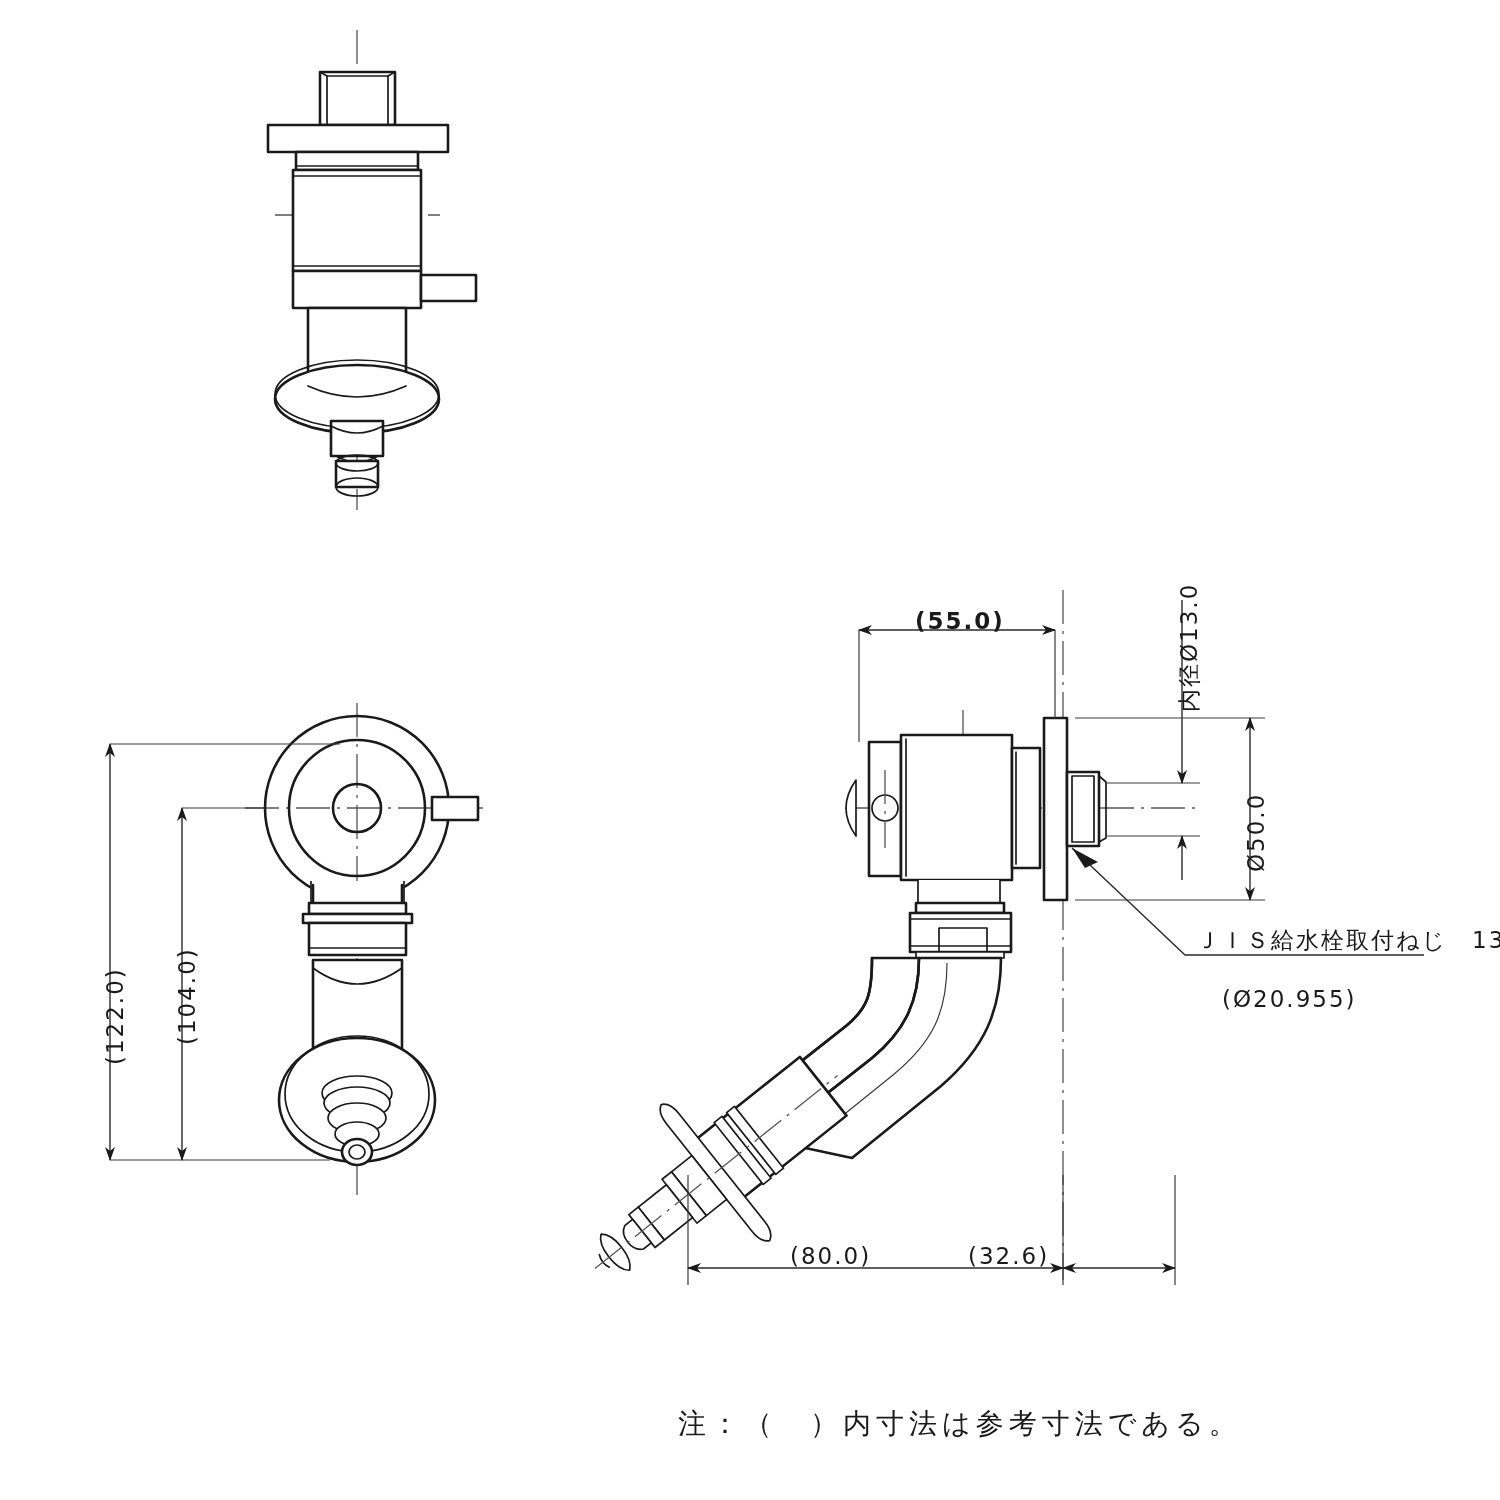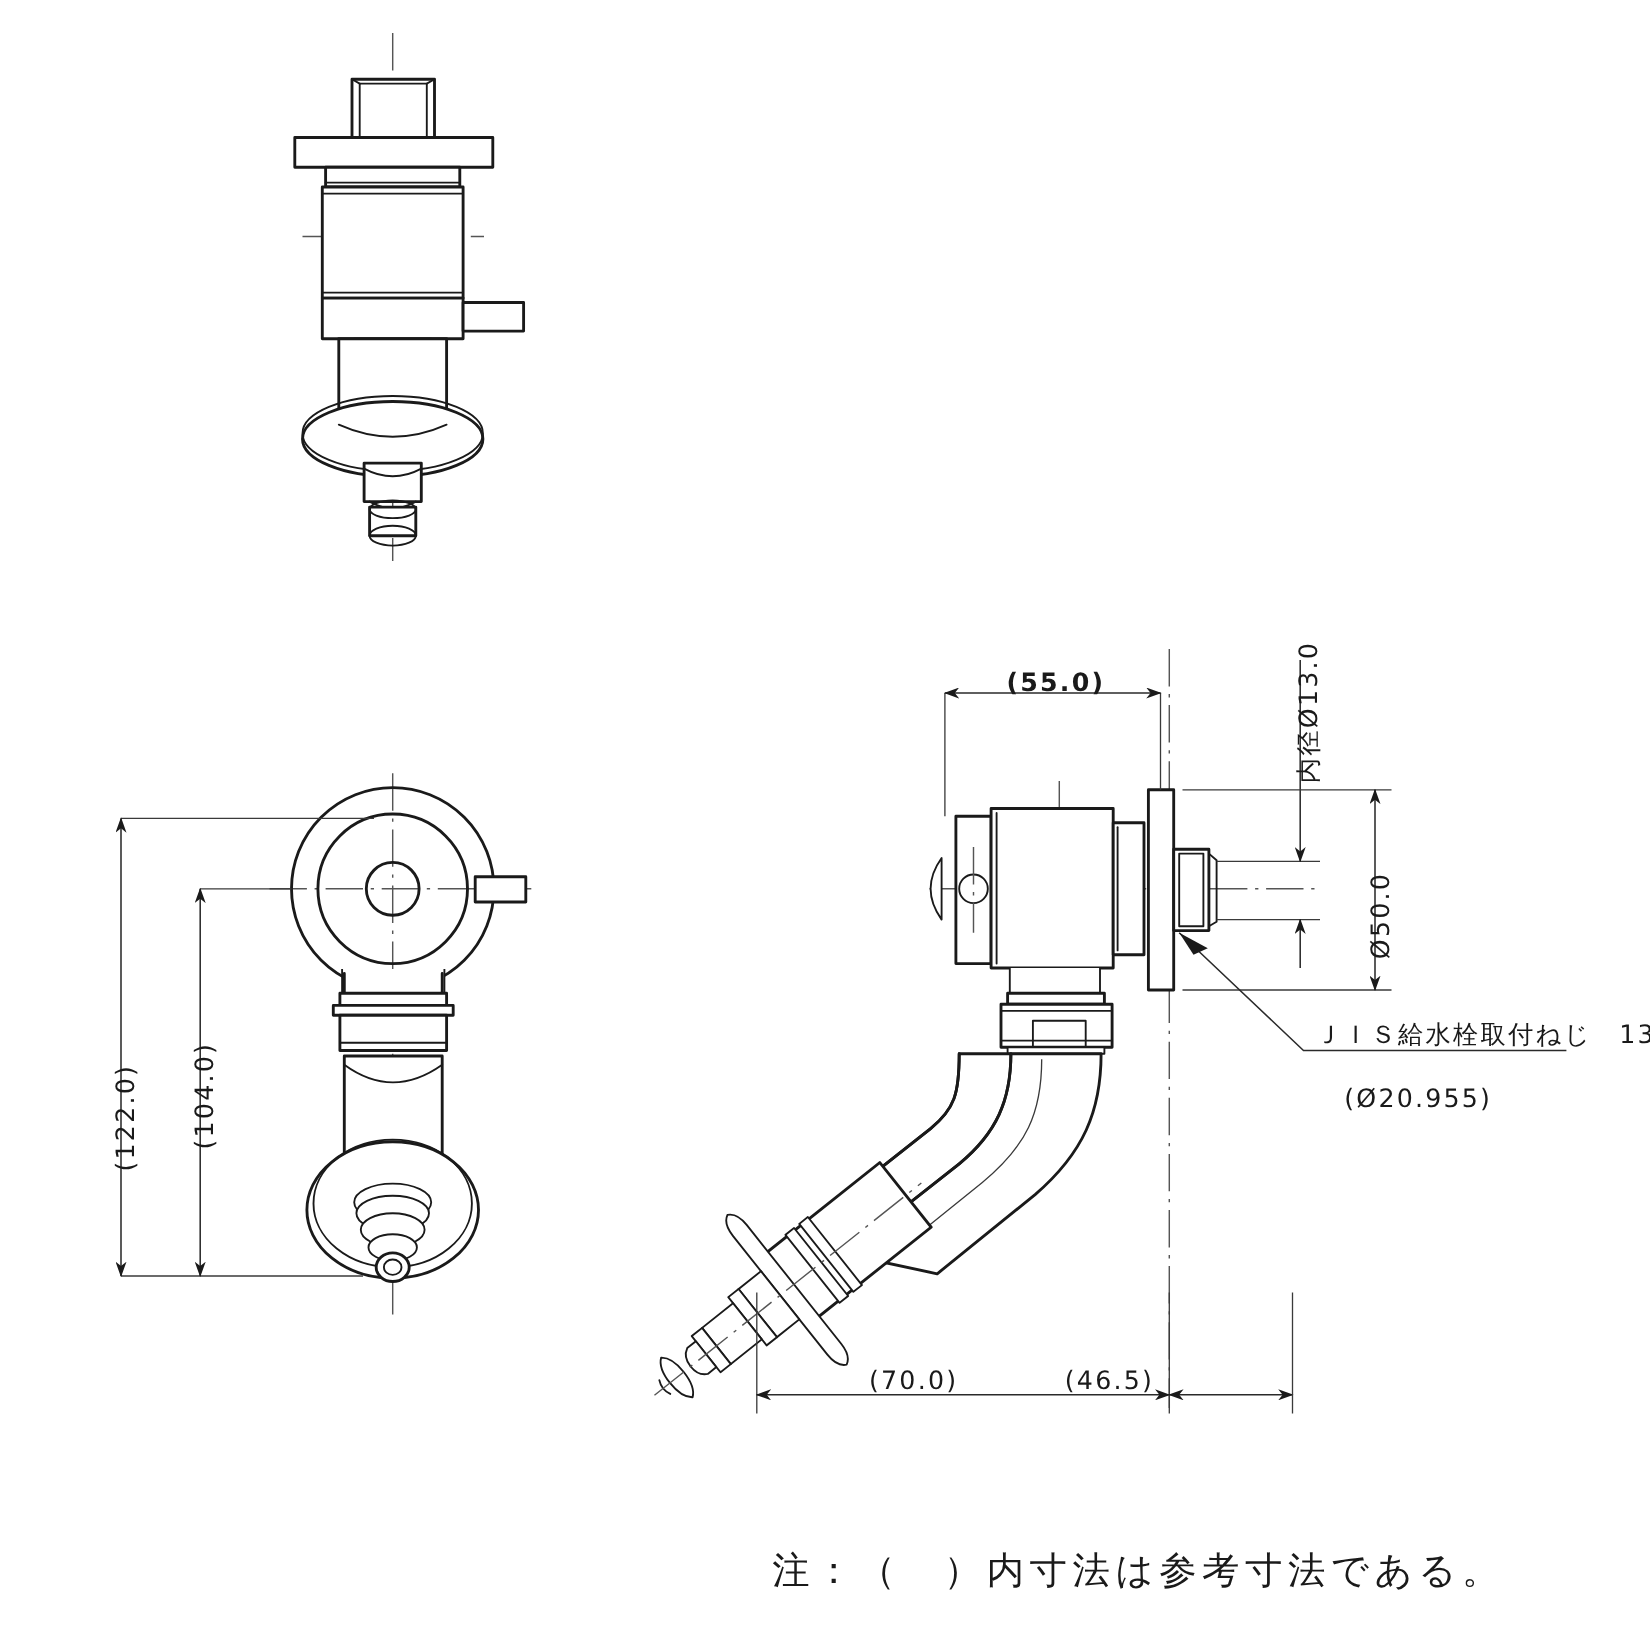--- a/index.html
+++ b/index.html
@@ -29,23 +29,22 @@
     font-family: "DejaVu Sans", "Liberation Sans", sans-serif;
   }
   .dim-text {
     font-size: 23px;
     letter-spacing: 2px;
   }
   .vert {
     transform-origin: 0 0;
   }
   .note-text {
-    font-size: 34px;
+    font-size: 28px;
     letter-spacing: 5px;
-    margin-left: 24px;
   }
   .ann-text {
     font-size: 23px;
     letter-spacing: 2px;
   }
 </style>
 </head>
 <body>
 
 <div id="sheet">
@@ -255,23 +254,23 @@
   <div class="dim-text vert" style="left:102px; top:1065px; transform: rotate(-90deg);">(122.0)</div>
 
   <div class="dim-text vert" style="left:174px; top:1045px; transform: rotate(-90deg);">(104.0)</div>
 
   <div class="dim-text" style="left:915px; top:608px;font-weight:bold;">(55.0)</div>
 
   <div class="dim-text vert" style="left:1174px; top:712px; transform: rotate(-90deg);">内径Ø13.0</div>
 
   <div class="dim-text vert" style="left:1243px; top:872px; transform: rotate(-90deg);">Ø50.0</div>
 
-  <div class="dim-text" style="left:790px; top:1243px;">(70.0)</div>
-
-  <div class="dim-text" style="left:968px; top:1243px;">(46.5)</div>
+  <div class="dim-text" style="left:790px; top:1243px;">(80.0)</div>
+
+  <div class="dim-text" style="left:968px; top:1243px;">(32.6)</div>
 
   <div class="ann-text" style="left:1196px; top:925px;">ＪＩＳ給水栓取付ねじ　13</div>
 
   <div class="ann-text" style="left:1222px; top:986px;">(Ø20.955)</div>
 
   <div class="note-text" style="left:678px; top:1405px;">注：（　）内寸法は参考寸法である。</div>
 
 </div>
 
 </body></html>

